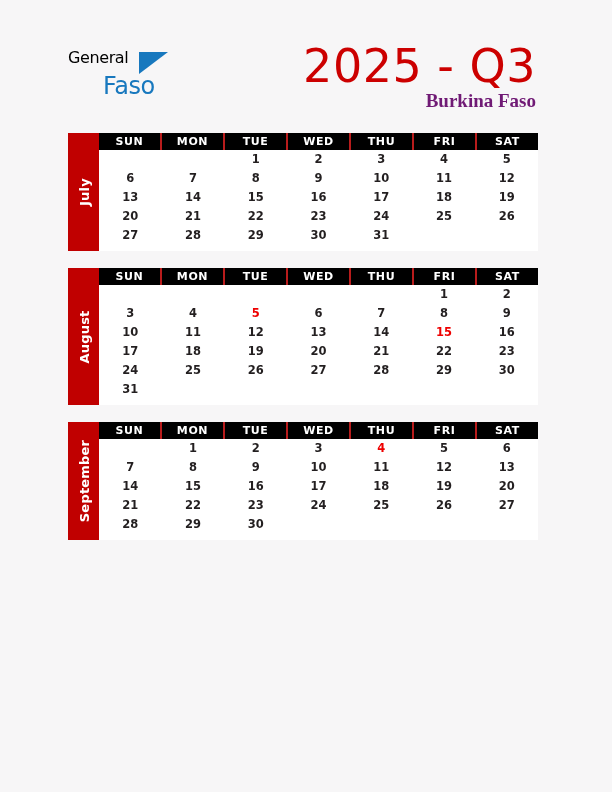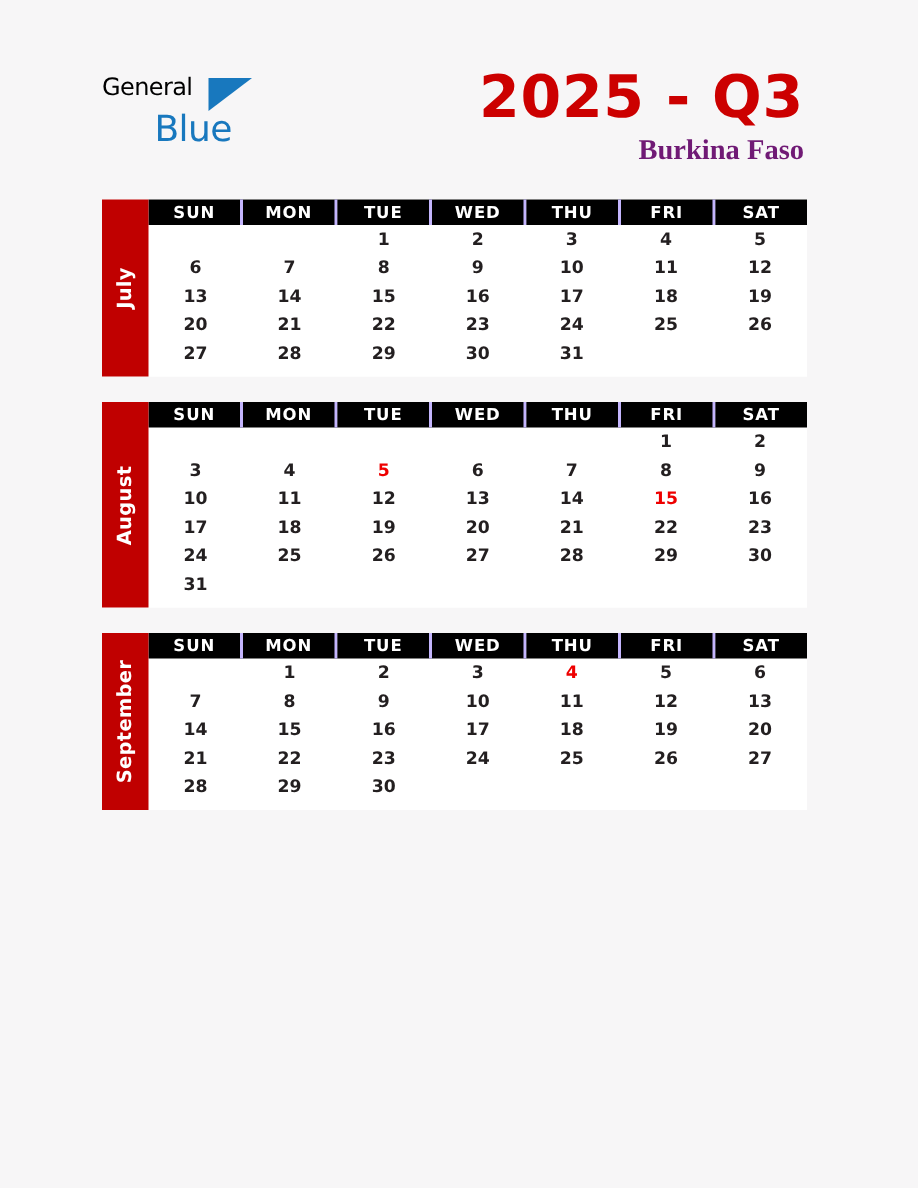--- a/index.html
+++ b/index.html
@@ -60,22 +60,22 @@
     border-bottom: 22px solid transparent;
   }
 
   .title-wrap {
     position: absolute;
     right: 76px;
     top: 46px;
     text-align: right;
   }
   .title-main {
-    font-size: 39px;
-    font-weight: bold;
+    font-size: 46px;
+    font-weight: normal;
     color: #cc0000;
     letter-spacing: 0.5px;
     line-height: 40px;
     font-family: "DejaVu Sans", sans-serif;
   }
   .title-sub {
     font-size: 19px;
     font-weight: bold;
     color: #701a75;
     line-height: 26px;
@@ -126,21 +126,21 @@
   .dow-cell {
     flex: 1 1 0;
     background: #000000;
     color: #ffffff;
     font-size: 11px;
     font-weight: bold;
     letter-spacing: 0.6px;
     text-align: center;
     line-height: 17px;
     height: 17px;
-    border-right: 2px solid #c4b5fd;
+    border-right: 2px solid #b91c1c;
     box-sizing: border-box;
     font-family: "DejaVu Sans", sans-serif;
   }
   .dow-cell:last-child {
     border-right: none;
   }
   .week-row {
     display: flex;
   }
   .day-cell {
@@ -178,21 +178,21 @@
   }
 </style>
 </head>
 <body>
 
 <div class="header">
 
   <div class="logo">
     <span class="logo-general">General</span>
     <span class="logo-tri"></span>
-    <span class="logo-blue">Blue</span>
+    <span class="logo-blue">Faso</span>
   </div>
 
   <div class="title-wrap">
     <div class="title-main">2025 - Q3</div>
     <div class="title-sub">Burkina Faso</div>
   </div>
 
 </div>
 
 <div class="months" id="months-container">

